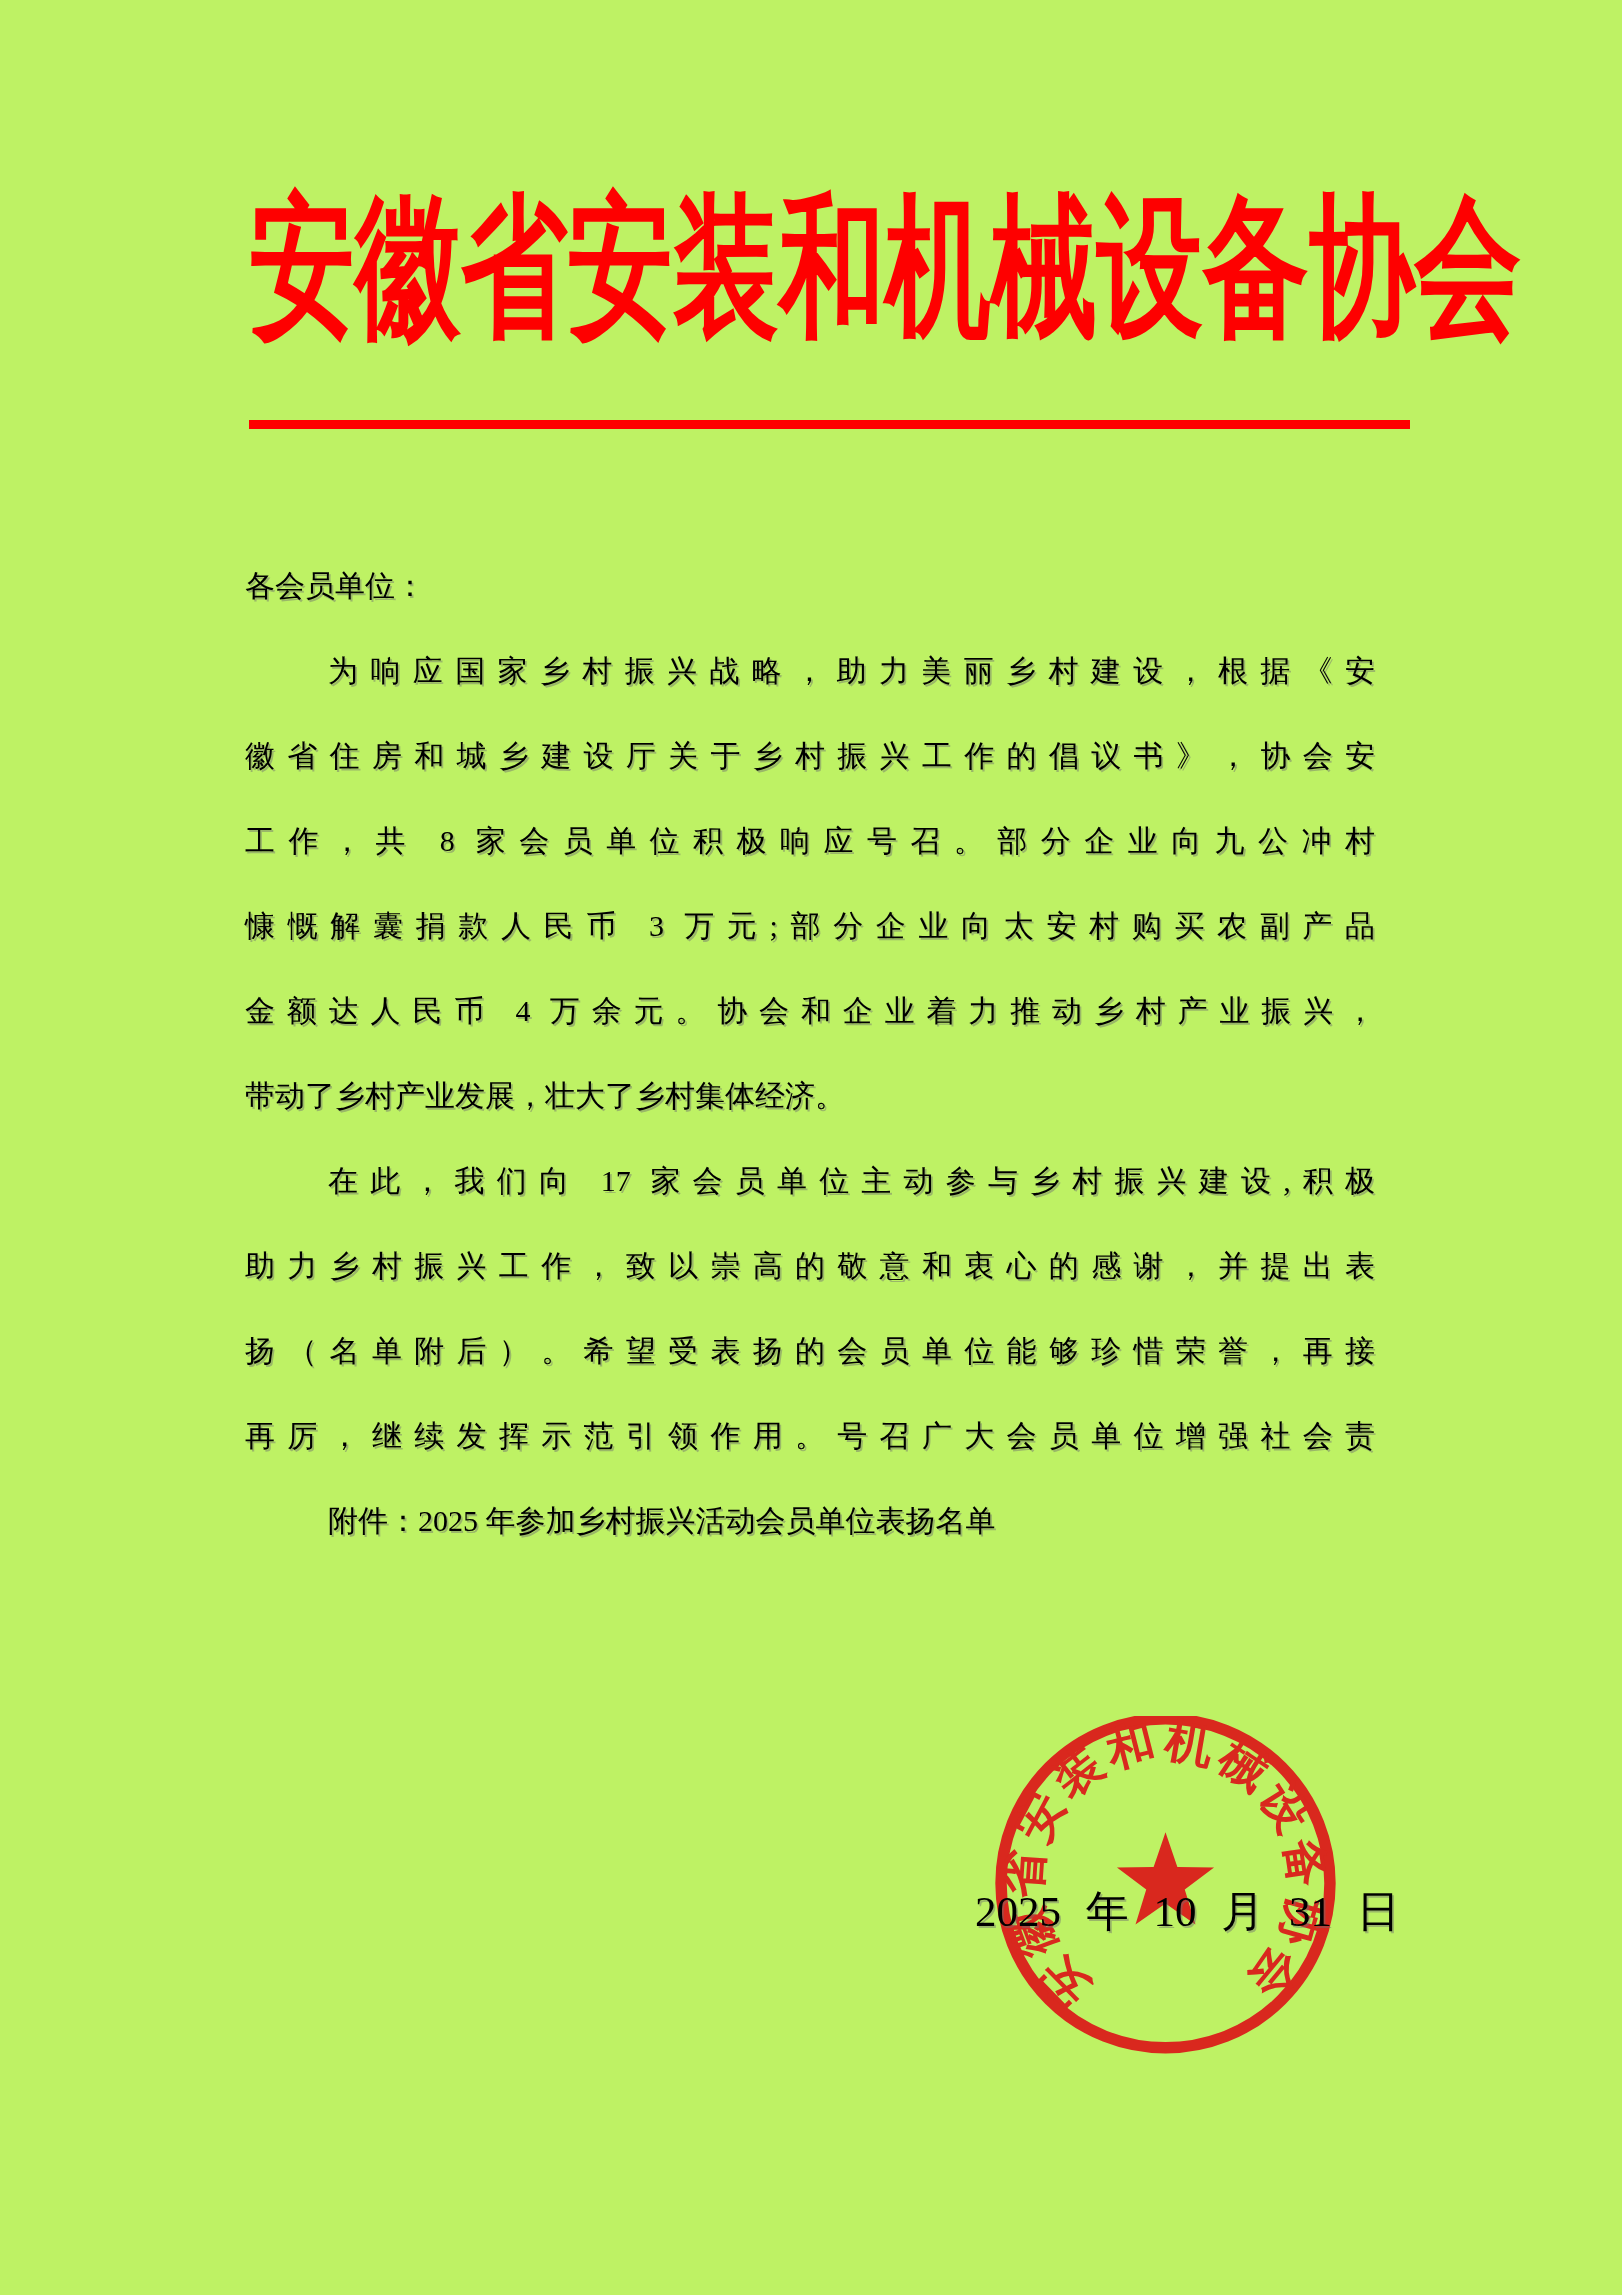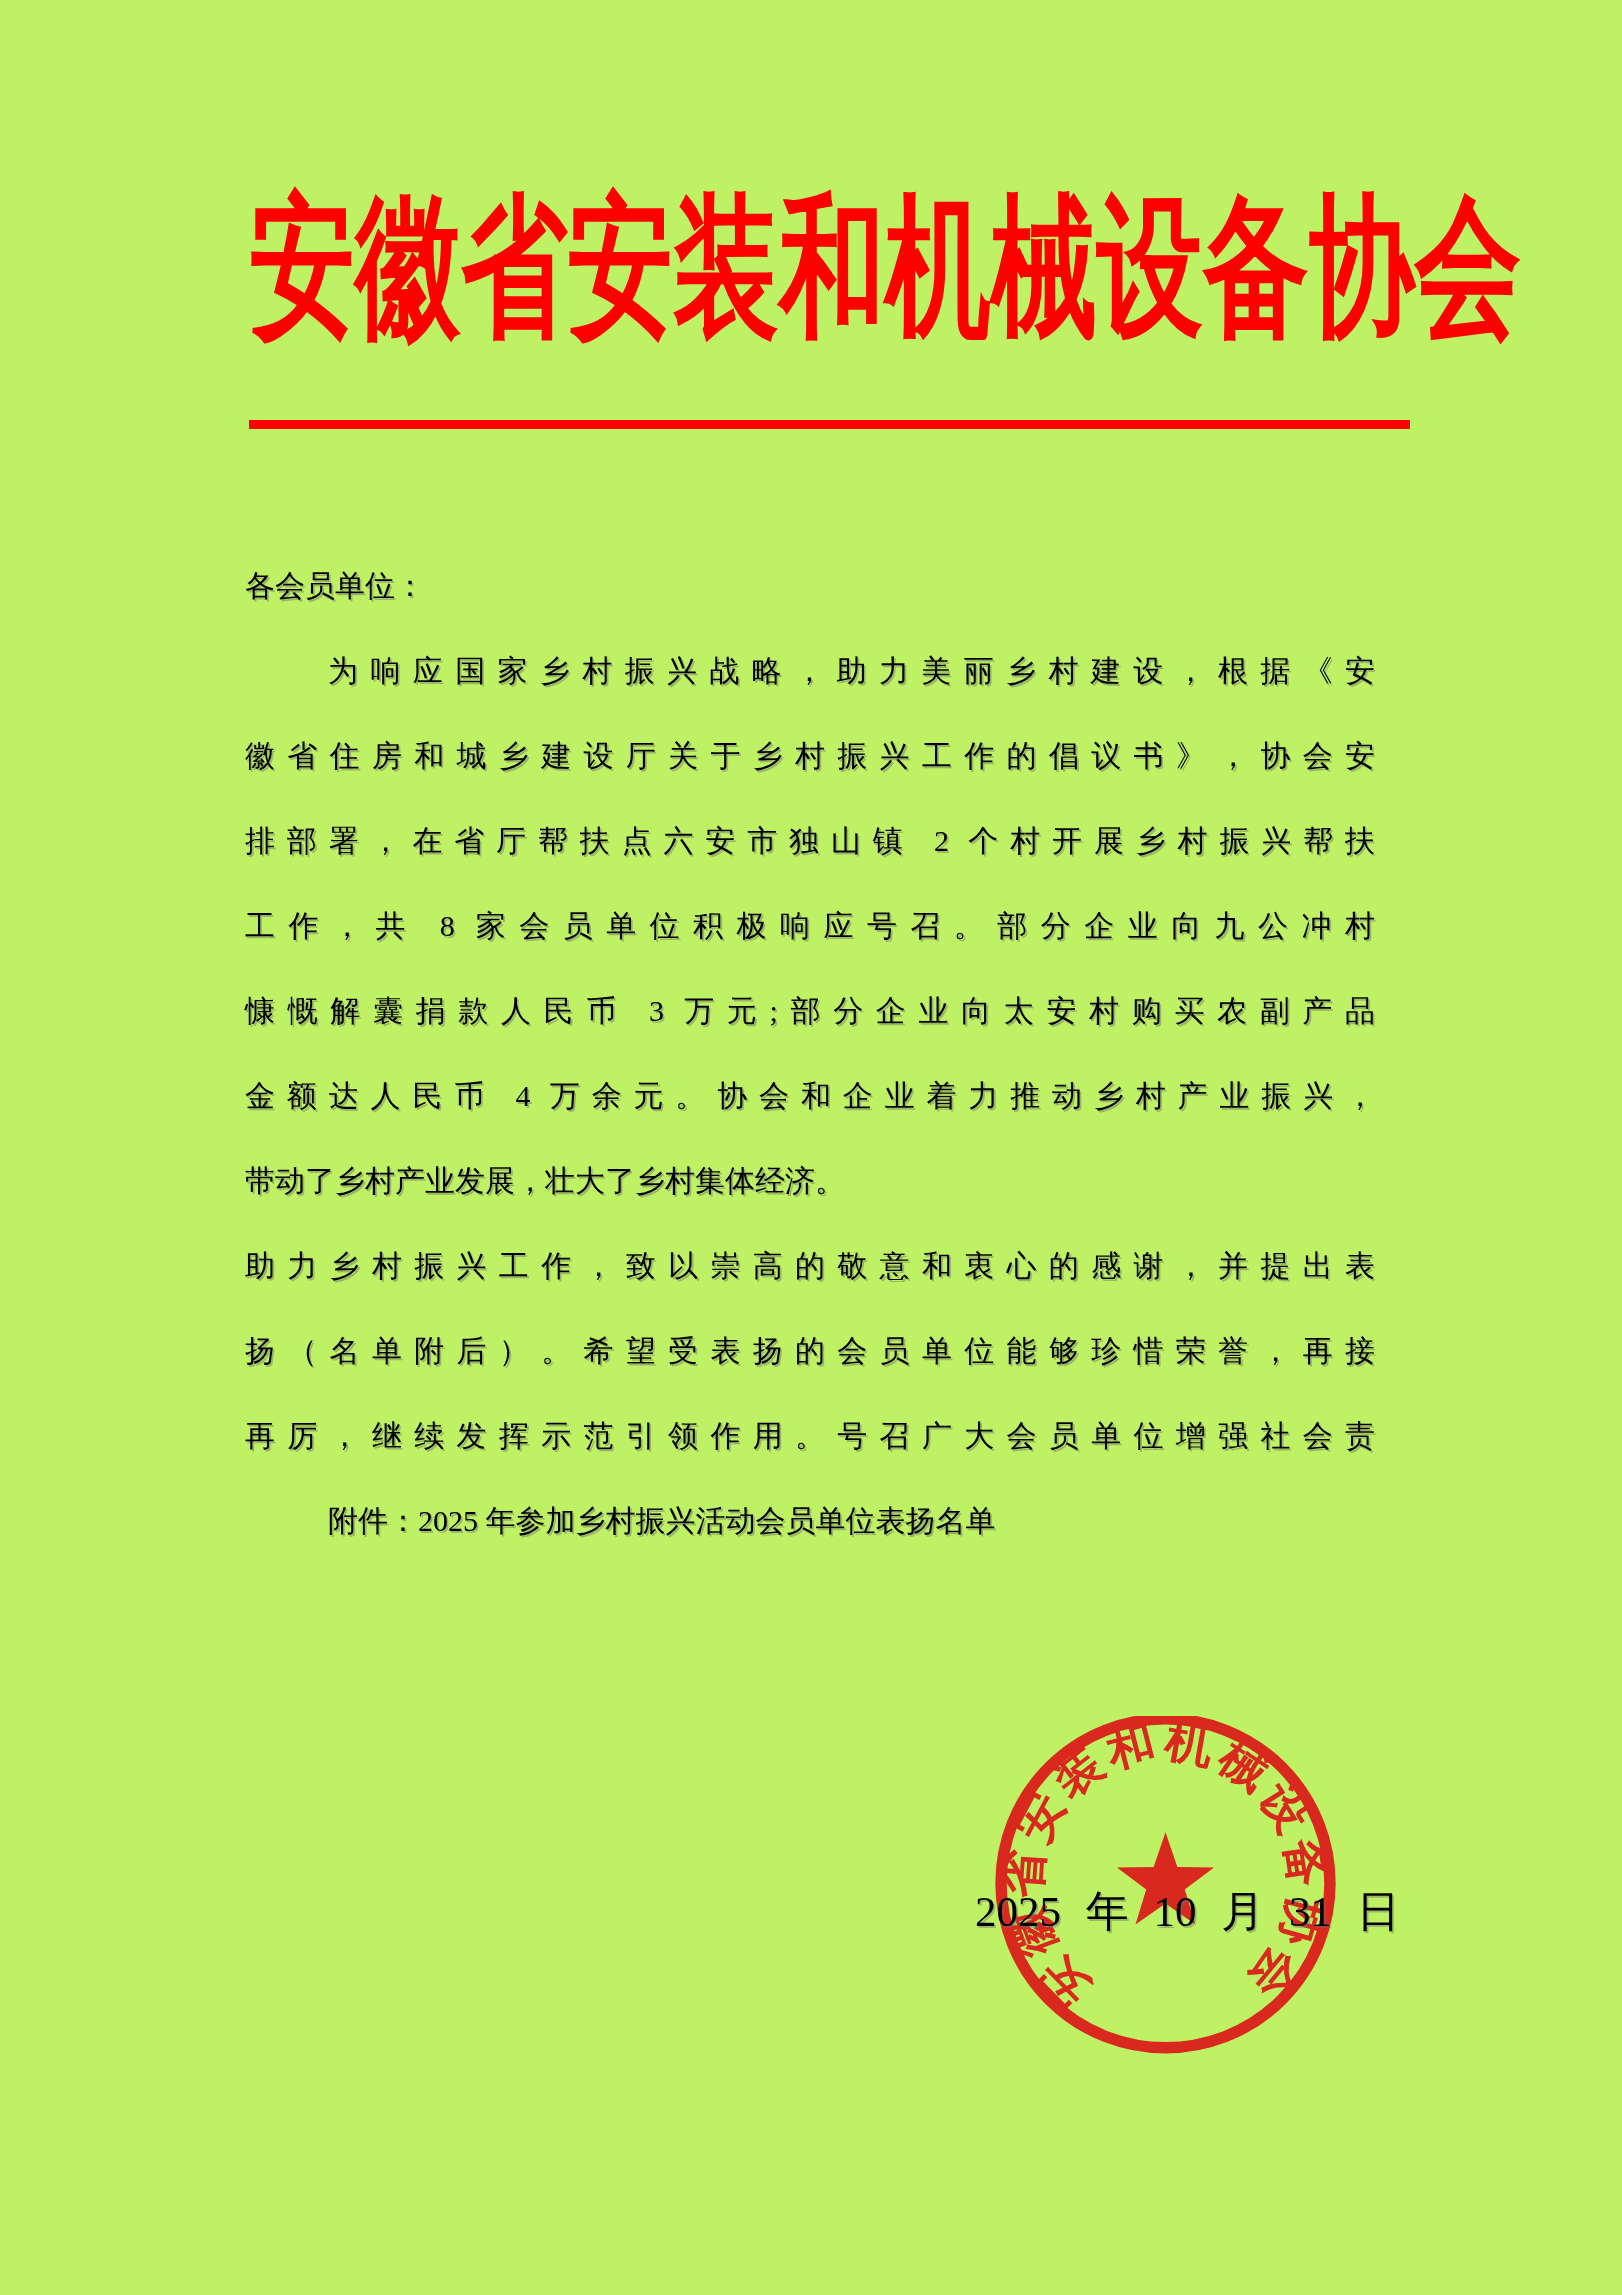--- a/index.html
+++ b/index.html
@@ -52,25 +52,25 @@
 
   <div class="org-title">安徽省安装和机械设备协会</div>
 
   <div class="red-rule"></div>
 
 
   <div class="body-text">
     <div class="line">各会员单位：</div>
     <div class="line indent fill">为响应国家乡村振兴战略，助力美丽乡村建设，根据《安</div>
     <div class="line fill">徽省住房和城乡建设厅关于乡村振兴工作的倡议书》，协会安</div>
-    <div class="line fill">排部署，在省厅帮扶点六安市独山镇 2 个村开展乡村振兴帮扶</div>
     <div class="line fill">工作，共 8 家会员单位积极响应号召。部分企业向九公冲村</div>
     <div class="line fill">慷慨解囊捐款人民币 3 万元;部分企业向太安村购买农副产品</div>
     <div class="line fill">金额达人民币 4 万余元。协会和企业着力推动乡村产业振兴，</div>
     <div class="line">带动了乡村产业发展，壮大了乡村集体经济。</div>
+    <div class="line indent fill">在此，我们向 17 家会员单位主动参与乡村振兴建设,积极</div>
     <div class="line fill">助力乡村振兴工作，致以崇高的敬意和衷心的感谢，并提出表</div>
     <div class="line fill">扬（名单附后）。希望受表扬的会员单位能够珍惜荣誉，再接</div>
     <div class="line fill">再厉，继续发挥示范引领作用。号召广大会员单位增强社会责</div>
     <div class="line indent">附件：2025 年参加乡村振兴活动会员单位表扬名单</div>
   </div>
 
   <div class="date-line">2025 年 10 月 31 日</div>
 
   <div class="seal">
     <svg viewBox="0 0 390 386">

